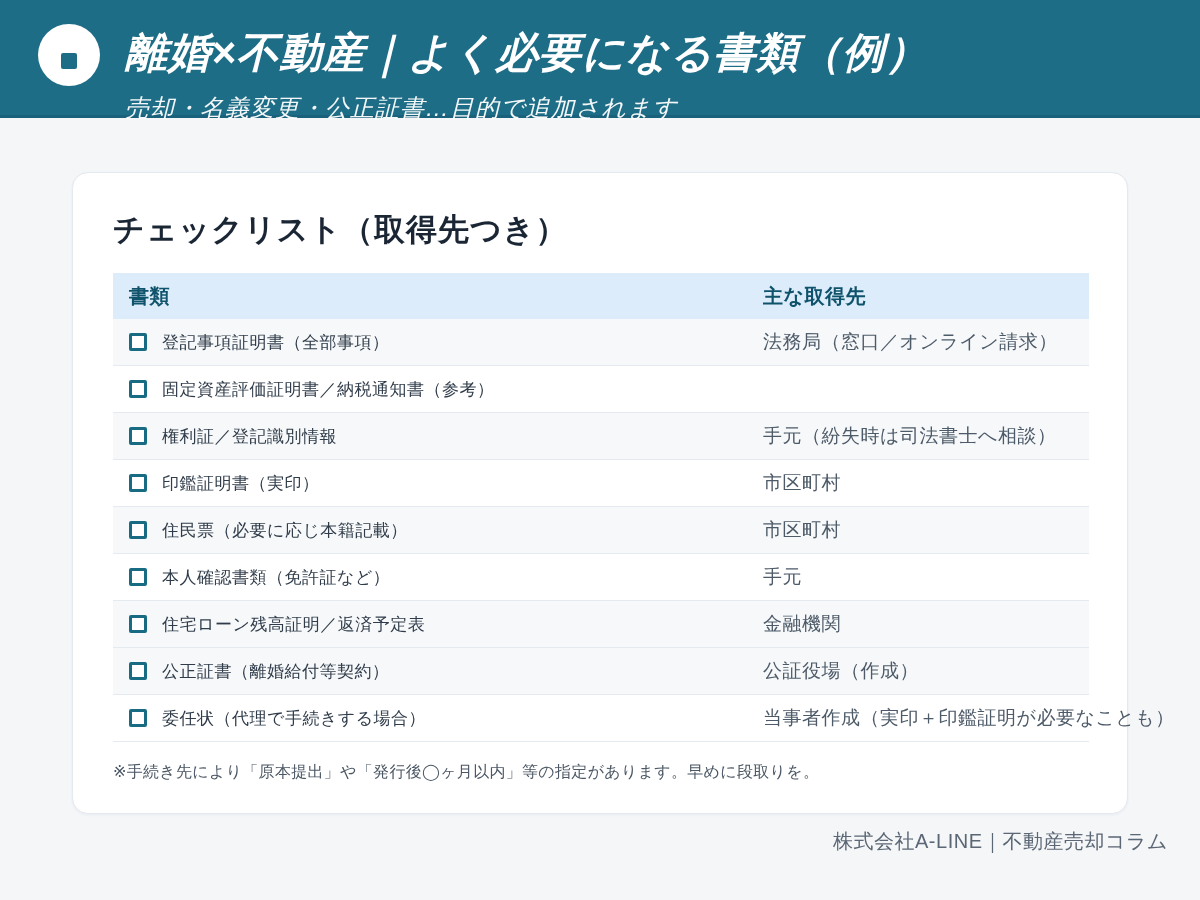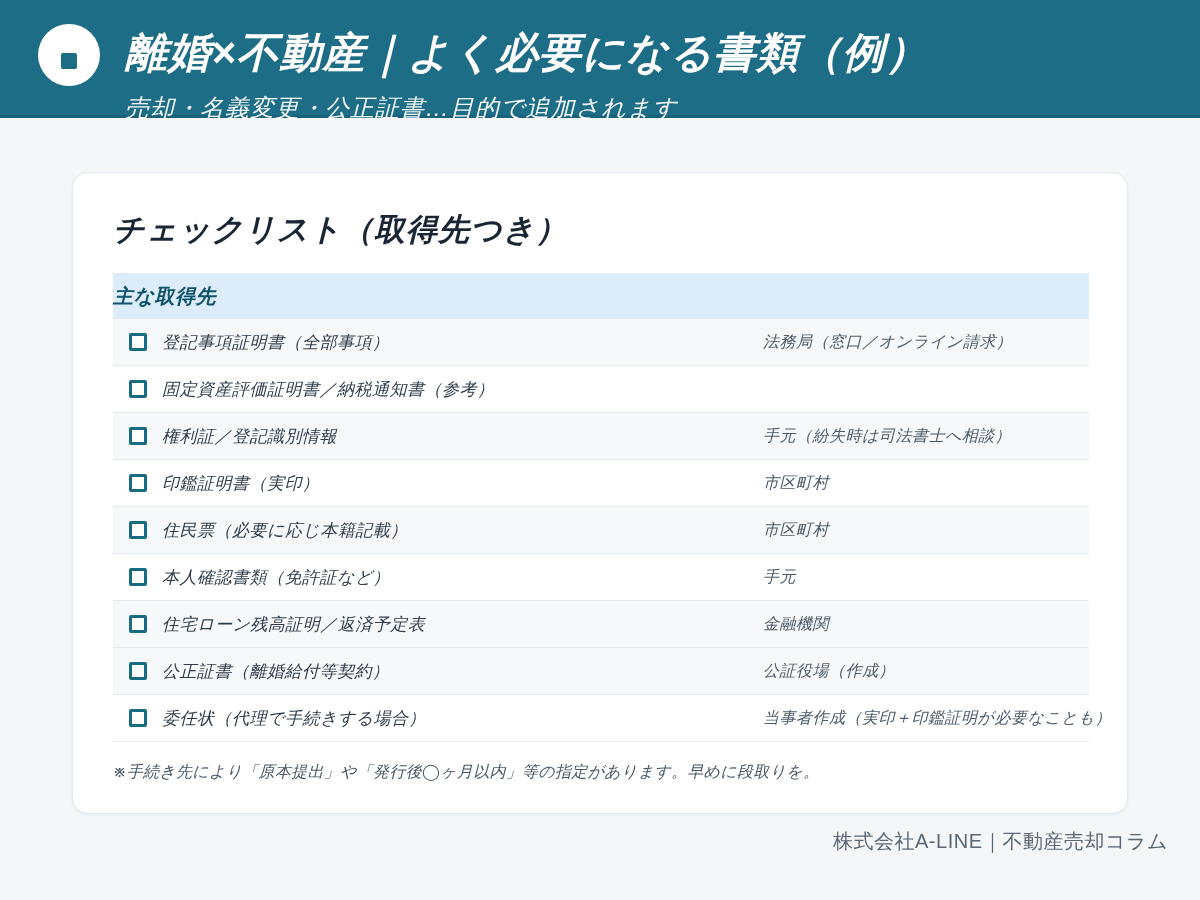--- a/index.html
+++ b/index.html
@@ -66,21 +66,20 @@
   }
   
   .card{
     width:1056px;
     margin:54px auto 0;
     background:var(--card-bg);
     border:1px solid var(--card-border);
     border-radius:16px;
     box-shadow:0 1px 3px rgba(30,50,70,0.05);
     padding:36px 40px 30px;
-    font-style:italic;
   }
   .card h2{
     font-size:31px;
     font-weight:bold;
     color:var(--heading-text);
     letter-spacing:1px;
     margin-bottom:22px;
   }
   
   .table{width:976px;}
@@ -125,21 +124,21 @@
     margin-right:15px;
     cursor:pointer;
   }
   .doc-label{
     font-size:17px;
     color:var(--doc-text);
     letter-spacing:0.5px;
     white-space:nowrap;
   }
   .source-label{
-    font-size:16px;
+    font-size:19px;
     color:var(--source-text);
     letter-spacing:0.5px;
   }
   
   .note{
     margin-top:20px;
     font-size:16px;
     color:var(--note-text);
     letter-spacing:0.3px;
   }
@@ -165,20 +164,21 @@
       <h1>離婚×不動産｜よく必要になる書類（例）</h1>
       <p>売却・名義変更・公正証書…目的で追加されます</p>
     </div>
   </header>
 
   <main class="card">
     <h2>チェックリスト（取得先つき）</h2>
 
     <div class="table">
       <div class="thead">
+        <div class="col-doc th">書類</div>
         <div class="col-source th">主な取得先</div>
       </div>
       <div class="tbody">
   <div class="row stripe">
     <div class="col-doc">
       <span class="checkbox" role="checkbox" aria-checked="false"></span>
       <span class="doc-label">登記事項証明書（全部事項）</span>
     </div>
     <div class="col-source source-label">法務局（窓口／オンライン請求）</div>
   </div>

